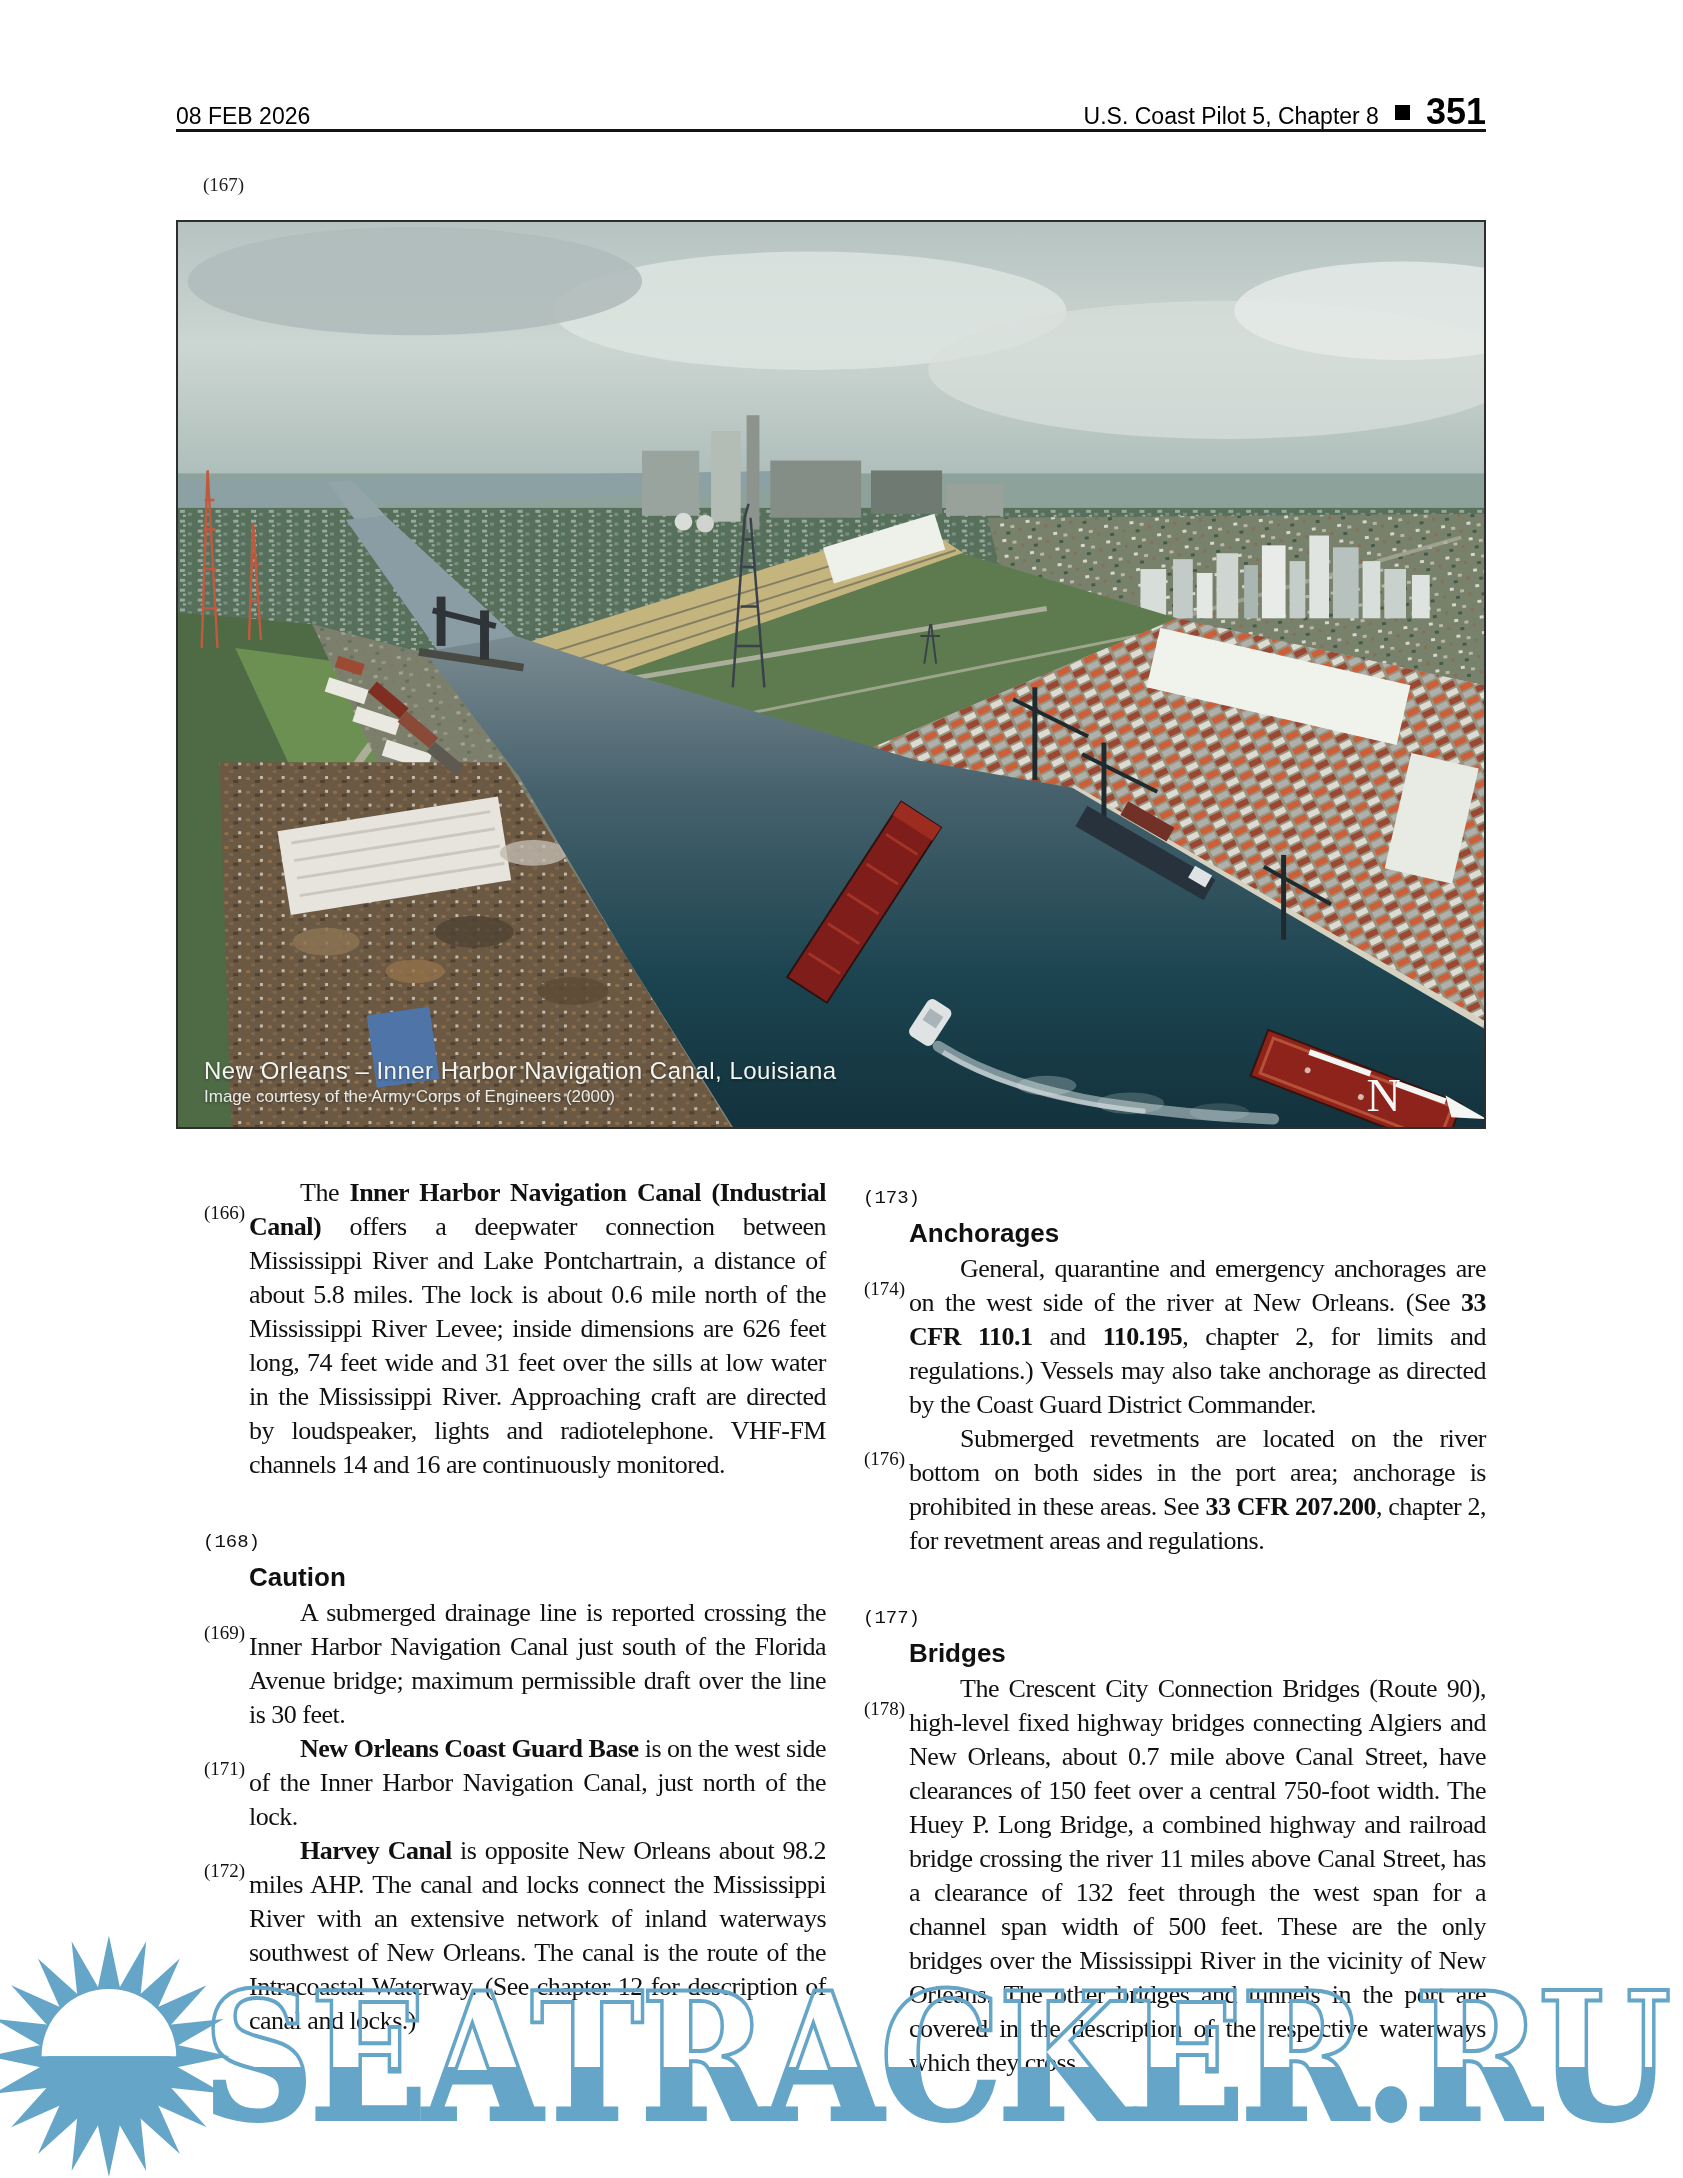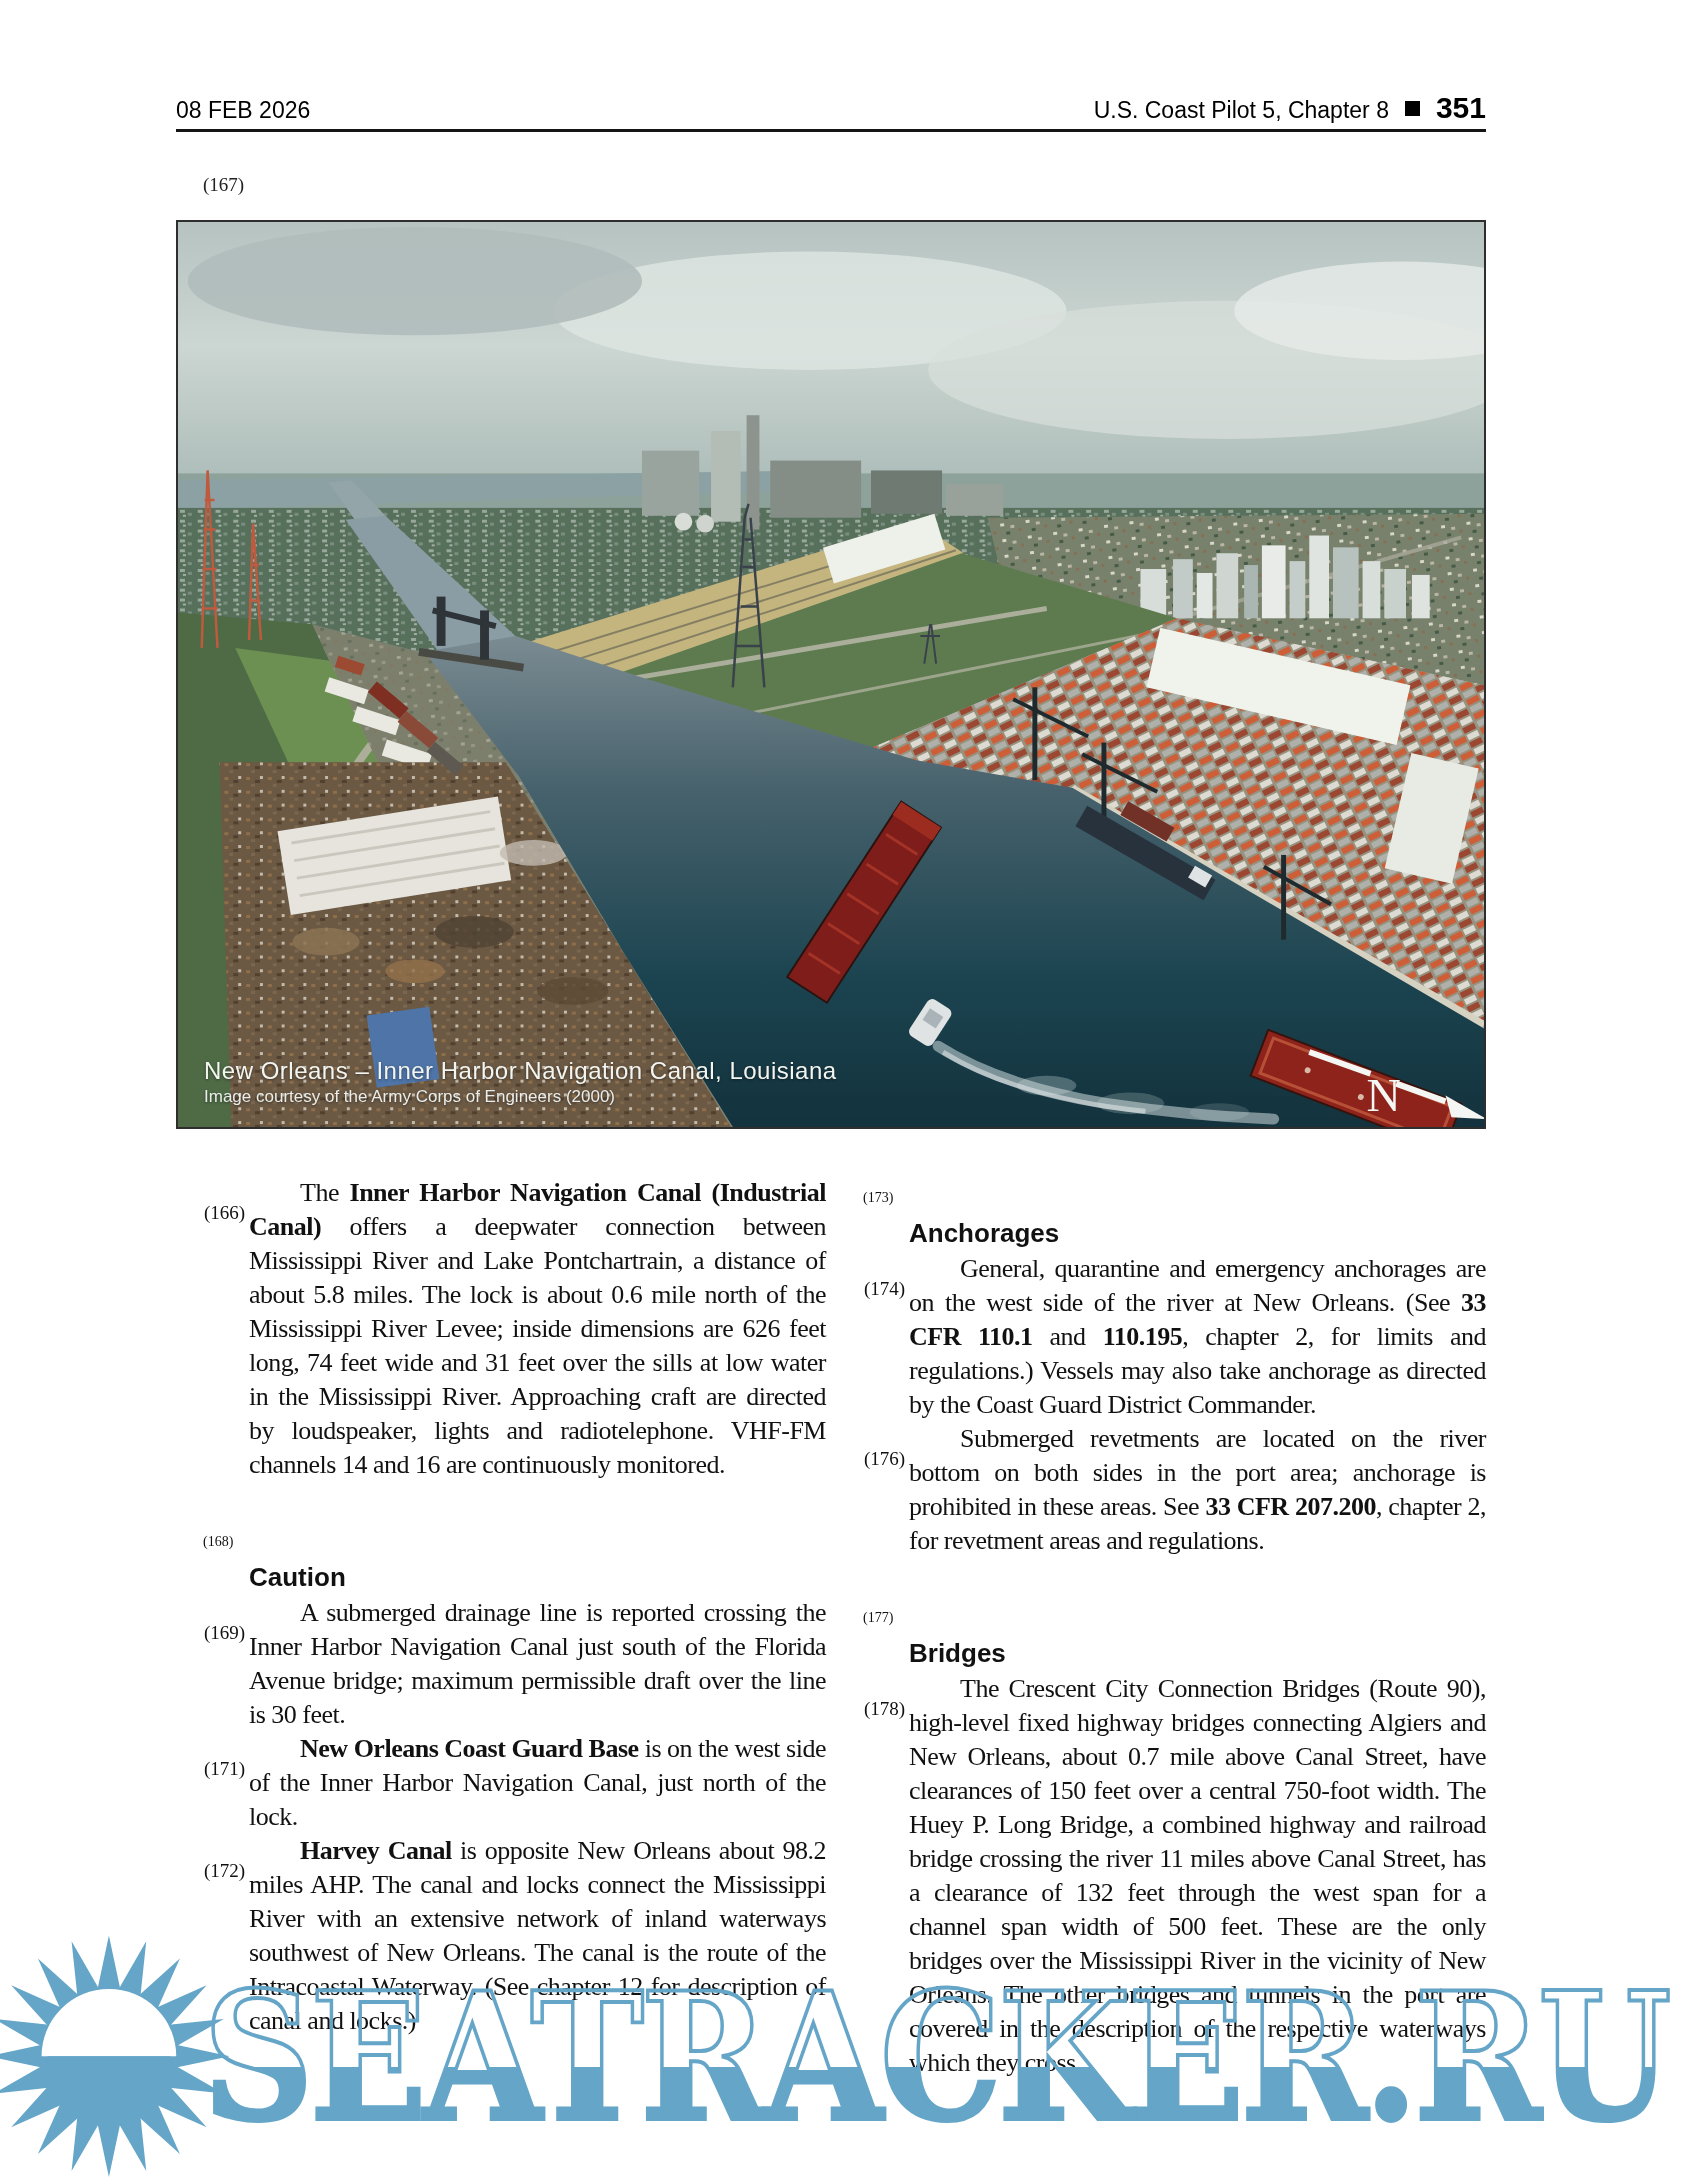--- a/index.html
+++ b/index.html
@@ -6,42 +6,42 @@
   body{
     width:1683px;height:2178px;position:relative;background:#ffffff;
     font-family:"Liberation Serif", serif;color:#111;overflow:hidden;
   }
   
   .hdr{position:absolute;top:91px;left:176px;width:1310px;display:flex;
        justify-content:space-between;align-items:baseline;
        font-family:"Liberation Sans", sans-serif;font-size:23px;color:#000;}
   .hdr-right{display:flex;align-items:baseline;text-align:right;}
   .hdr-square{width:15px;height:15px;background:#000;display:inline-block;margin:0 16px;align-self:center;}
-  .hdr-page{font-size:30px;font-weight:700;}
+  .hdr-page{font-size:36px;font-weight:700;}
   .hdr-rule{position:absolute;top:129px;left:176px;width:1310px;height:2.5px;background:#151515;}
   
   .fig-num{position:absolute;left:203px;top:174px;font-size:19px;color:#222;}
   .photo{position:absolute;left:176px;top:220px;width:1310px;height:909px;
          border:2px solid #2e2e2e;box-sizing:border-box;background:#9fb0ac;}
   .photo svg{display:block;width:100%;height:100%;}
   .photo-caption{position:absolute;left:26px;bottom:20px;color:#f3f5f1;
     font-family:"Liberation Sans", sans-serif;text-shadow:0 1px 3px rgba(0,0,0,.45);}
   .photo-caption .cap1{font-size:24px;letter-spacing:0.5px;}
   .photo-caption .cap2{font-size:17px;margin-top:2px;color:#eaede9;}
   
   .col{position:absolute;width:650px;font-size:26px;line-height:34px;
        letter-spacing:-0.5px;text-align:justify;}
   #col-left{left:176px;top:1176px;}
   #col-right{left:836px;top:1184px;}
   .para{position:relative;padding-left:73px;}
   .para .pnum{position:absolute;left:28px;top:20px;font-size:19px;letter-spacing:0;}
   .para.indent .ptext{display:block;text-indent:51px;}
   .section{margin-top:46px;padding-left:73px;}
   .section:first-child{margin-top:0;}
-  .section .pnum{display:block;margin-left:-46px;font-size:14px;letter-spacing:0;line-height:28px;}
+  .section .pnum{display:block;margin-left:-46px;font-size:19px;letter-spacing:0;line-height:28px;font-family:Liberation Mono, monospace;}
   .section h3{margin:4px 0 2px 0;font-family:Liberation Sans, sans-serif;
               font-size:26px;font-weight:700;letter-spacing:0;}
   .para b{font-weight:700;}
   
   #watermark{position:absolute;left:0;top:0;width:1683px;height:2178px;
              pointer-events:none;z-index:6;}
 </style>
 </head>
 <body>
 

